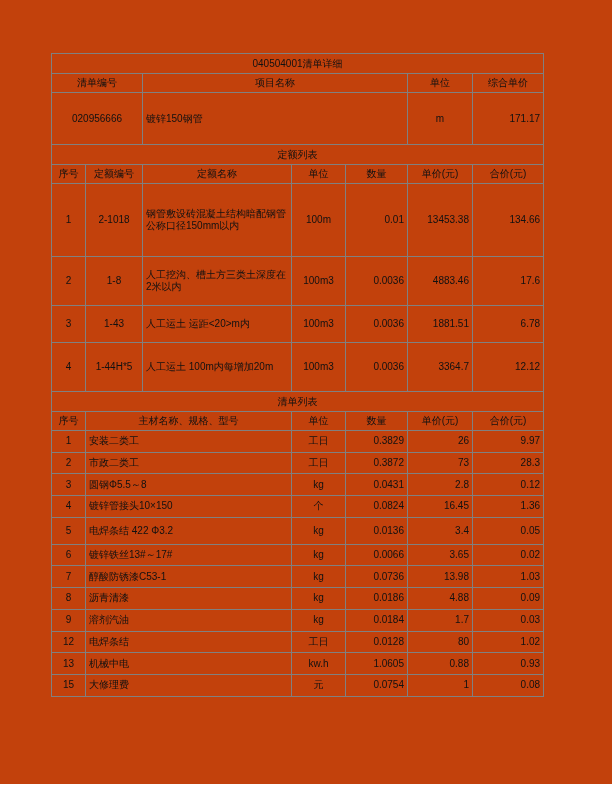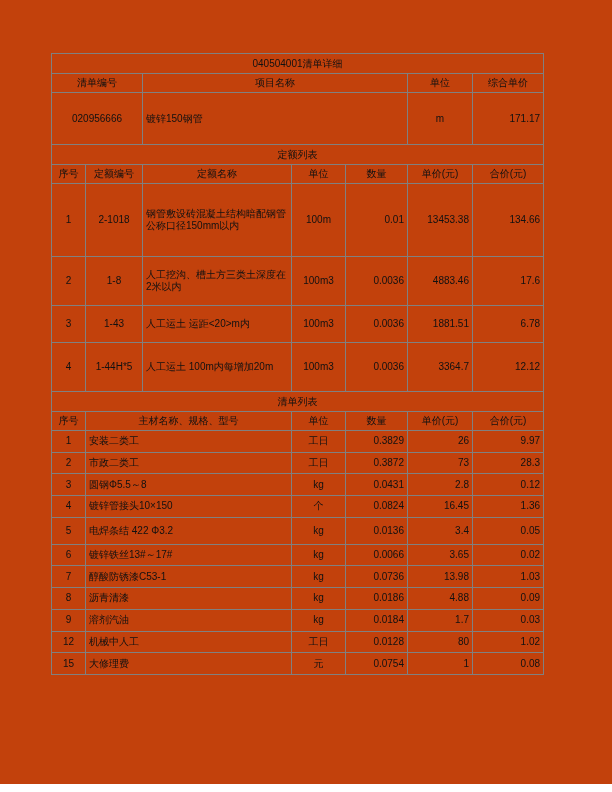--- a/index.html
+++ b/index.html
@@ -246,27 +246,35 @@
     <td class="c">kg</td>
     <td class="r">0.0184</td>
     <td class="r">1.7</td>
     <td class="r">0.03</td>
   </tr>
 
 
 
   <tr>
     <td class="c">12</td>
-    <td class="l" colspan="2">机械中人工</td>
+    <td class="l" colspan="2">电焊条结</td>
     <td class="c">工日</td>
     <td class="r">0.0128</td>
     <td class="r">80</td>
     <td class="r">1.02</td>
   </tr>
 
+  <tr>
+    <td class="c">13</td>
+    <td class="l" colspan="2">机械中电</td>
+    <td class="c">kw.h</td>
+    <td class="r">1.0605</td>
+    <td class="r">0.88</td>
+    <td class="r">0.93</td>
+  </tr>
 
 
   <tr>
     <td class="c">15</td>
     <td class="l" colspan="2">大修理费</td>
     <td class="c">元</td>
     <td class="r">0.0754</td>
     <td class="r">1</td>
     <td class="r">0.08</td>
   </tr>

